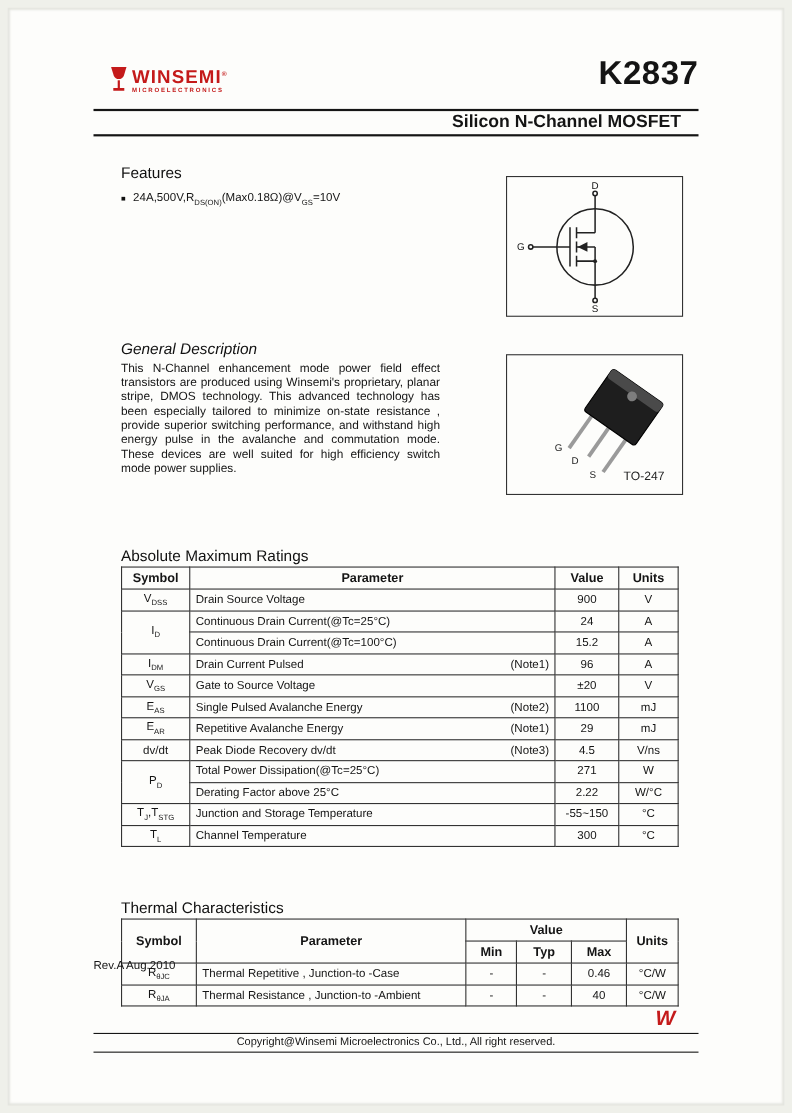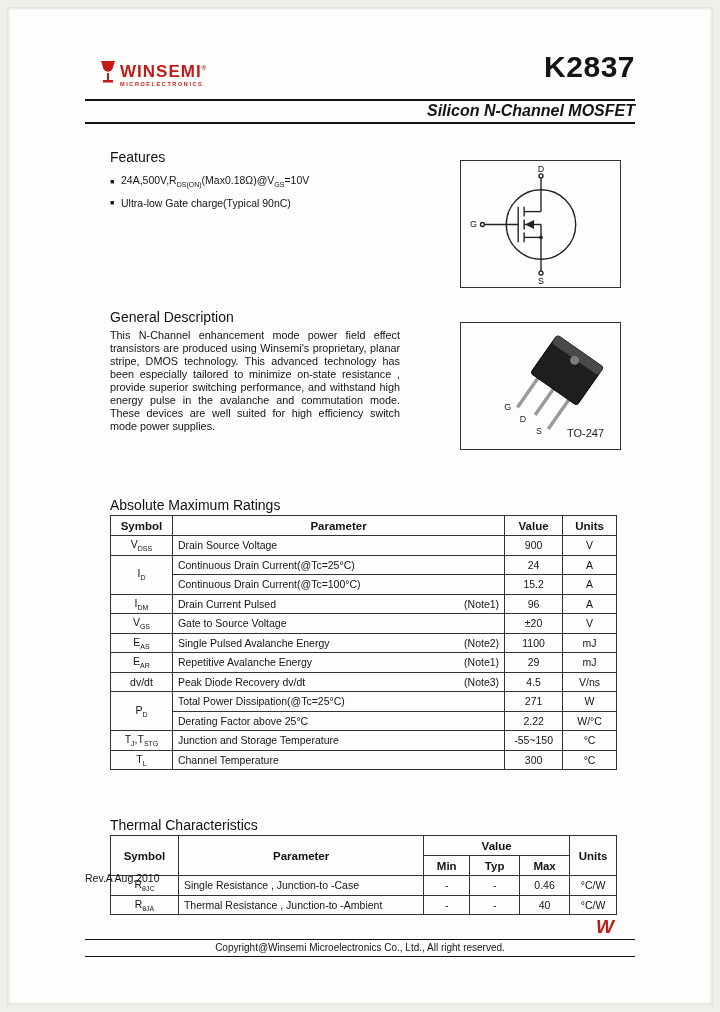--- a/index.html
+++ b/index.html
@@ -14,21 +14,21 @@
 
   
   .logo { left:100px; top:60px; display:flex; gap:4px; align-items:flex-start; }
   .logo-text { color:#c41a1a; font-weight:bold; font-size:17px; letter-spacing:1px; line-height:17px; }
   .logo-reg { color:#c41a1a; font-size:6px; vertical-align: super; }
   .logo-sub { color:#c41a1a; font-weight:bold; font-size:5.5px; letter-spacing:1.6px; margin-top:1px; }
   .part-number { right:85px; top:50px; font-size:30px; font-weight:bold; letter-spacing:0.5px; }
   .rule { left:85px; right:85px; background:#151515; }
   .r1 { top:99px; height:2px; }
   .r2 { top:122px; height:1.6px; }
-  .subtitle { right:85px; top:102px; font-size:16px; font-weight:bold; font-style:italic; }
+  .subtitle { right:101px; top:102px; font-size:16px; font-weight:bold; }
 
   
   .sec-title { font-size:14px; color:#111; }
 
   
   .features { left:110px; top:171px; }
   .feat { display:flex; align-items:center; height:21px; }
   .feat .bullet { font-size:7px; width:11px; color:#111; }
   .feat .ftext { font-size:10.5px; }
   sub { font-size:7px; }
@@ -80,24 +80,20 @@
 <div class="abs part-number">K2837</div>
 <div class="abs rule r1"></div>
 <div class="abs subtitle">Silicon N-Channel MOSFET</div>
 <div class="abs rule r2"></div>
 
 <div class="abs sec-title" style="left:110px; top:149px;">Features</div>
 <div class="abs features">
   <div class="feat">
       <span class="bullet">■</span>
       <span class="ftext"><span>24A,500V,R</span><sub>DS(ON)</sub><span>(Max0.18Ω)@V</span><sub>GS</sub><span>=10V</span></span>
-    </div>
-  <div class="feat">
-      <span class="bullet">■</span>
-      <span class="ftext"><span>Ultra-low Gate charge(Typical 90nC)</span></span>
     </div>
 </div>
 
 <div class="abs fig-box box-symbol">
   <svg width="158" height="125" viewBox="0 0 158 126">
     <g stroke="#222" stroke-width="1.4" fill="none">
       <circle cx="80" cy="64" r="35"></circle>
       <circle cx="80" cy="15" r="2"></circle>
       <circle cx="80" cy="113" r="2"></circle>
       <circle cx="21" cy="64" r="2"></circle>
@@ -113,21 +109,21 @@
       <line x1="23" y1="64" x2="57" y2="64"></line>
     </g>
     <polygon points="64,64 73,59.5 73,68.5" fill="#222"></polygon>
     <circle cx="80" cy="77" r="1.8" fill="#222"></circle>
     <text x="80" y="11" font-size="9" text-anchor="middle" fill="#111">D</text>
     <text x="12" y="67" font-size="9" text-anchor="middle" fill="#111">G</text>
     <text x="80" y="124" font-size="9" text-anchor="middle" fill="#111">S</text>
   </svg>
 </div>
 
-<div class="abs sec-title" style="left:110px; top:309px;">General Description</div>
+<div class="abs sec-title" style="left:110px; top:309px;font-style:italic;">General Description</div>
 <div class="abs desc-text">This N-Channel enhancement mode power field effect transistors are produced using Winsemi's proprietary, planar stripe, DMOS technology. This advanced technology has been especially tailored to minimize on-state resistance , provide superior switching performance, and withstand high energy pulse in the avalanche and commutation mode. These devices are well suited for high efficiency switch mode power supplies.</div>
 
 <div class="abs fig-box box-pkg">
   <svg width="158" height="125" viewBox="0 0 158 126">
     <g transform="rotate(35 97 60)">
       <line x1="78" y1="66" x2="78" y2="104" stroke="#9a9a9a" stroke-width="3.5"></line>
       <line x1="97" y1="66" x2="97" y2="100" stroke="#9a9a9a" stroke-width="3.5"></line>
       <line x1="116" y1="66" x2="116" y2="104" stroke="#9a9a9a" stroke-width="3.5"></line>
       <rect x="69" y="21" width="57" height="47" rx="3" fill="#1e1e1e" stroke="#000"></rect>
       <rect x="69" y="21" width="57" height="10" rx="3" fill="#4a4a4a"></rect>
@@ -245,21 +241,21 @@
     <th colspan="3">Value</th>
     <th rowspan="2">Units</th>
   </tr>
   <tr>
     <th>Min</th>
     <th>Typ</th>
     <th>Max</th>
   </tr>
   <tr>
     <td class="sym-cell"><span>R</span><sub>θJC</sub></td>
-    <td class="param-cell">Single Resistance , Junction-to -Case</td>
+    <td class="param-cell">Thermal Repetitive , Junction-to -Case</td>
     <td class="c">-</td>
     <td class="c">-</td>
     <td class="c">0.46</td>
     <td class="c">°C/W</td>
   </tr>
   <tr>
     <td class="sym-cell"><span>R</span><sub>θJA</sub></td>
     <td class="param-cell">Thermal Resistance , Junction-to -Ambient</td>
     <td class="c">-</td>
     <td class="c">-</td>

